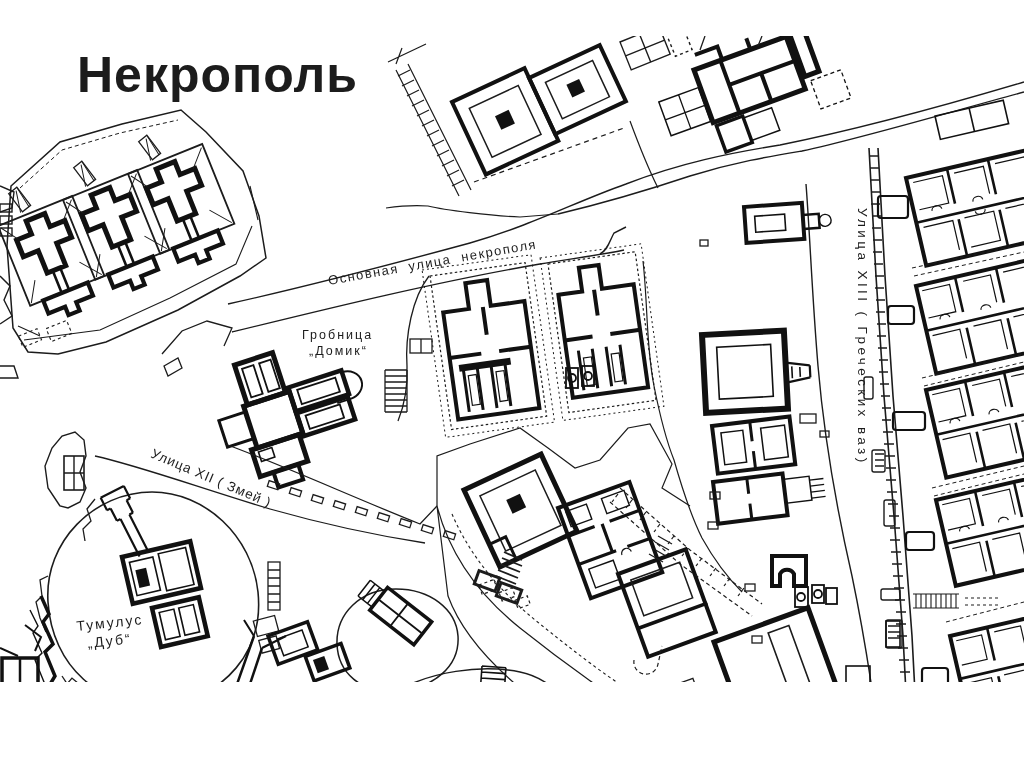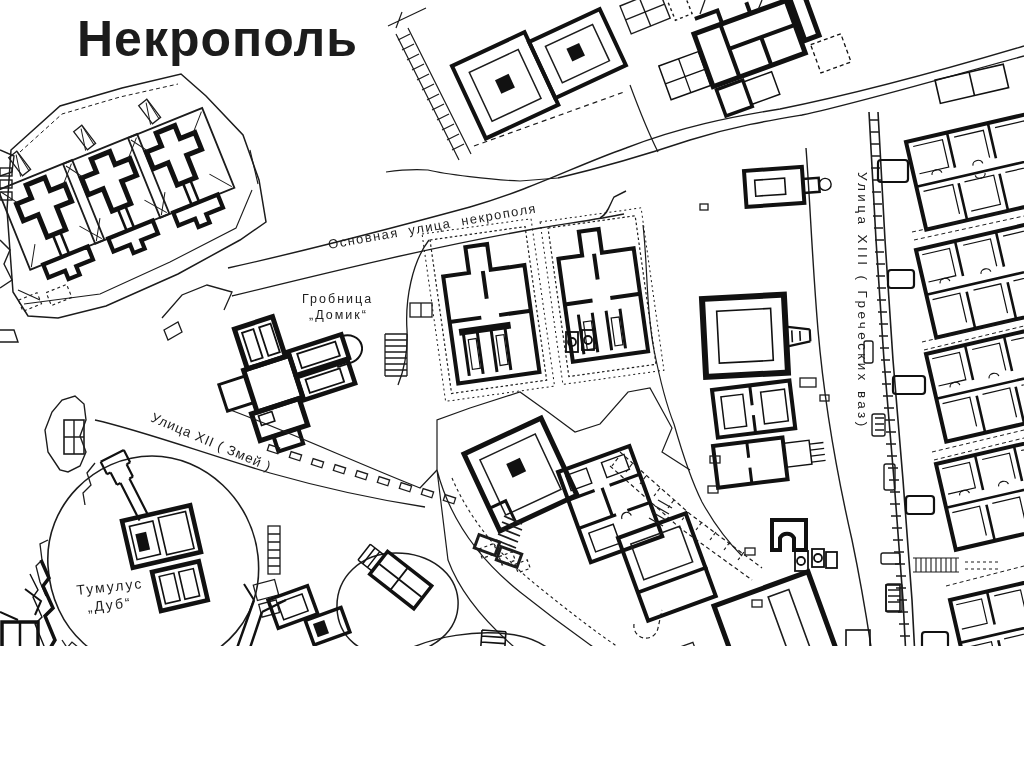--- a/index.html
+++ b/index.html
@@ -1,17 +1,17 @@
 <!DOCTYPE html>
 <html><head>
 <meta charset="utf-8">
 <style>
   html,body{margin:0;padding:0;background:#fff;}
   .wrap{width:1024px;height:646px;position:relative;overflow:hidden;background:#f9a8d4;
-        font-family:"Liberation Sans",sans-serif;}
+        font-family:"Liberation Sans",sans-serif;margin-top:36px;}
   svg{position:absolute;left:0;top:0;}
   text{fill:#1c1c1c;}
 </style>
 </head>
 <body>
 <div class="wrap">
 <svg width="1024" height="767" viewBox="0 0 1024 767">
 <rect x="0" y="0" width="1024" height="767" fill="#ffffff"></rect>
 
 <text x="77" y="56" font-size="50" font-weight="bold" fill="#222" style="letter-spacing:1px">Некрополь</text>

